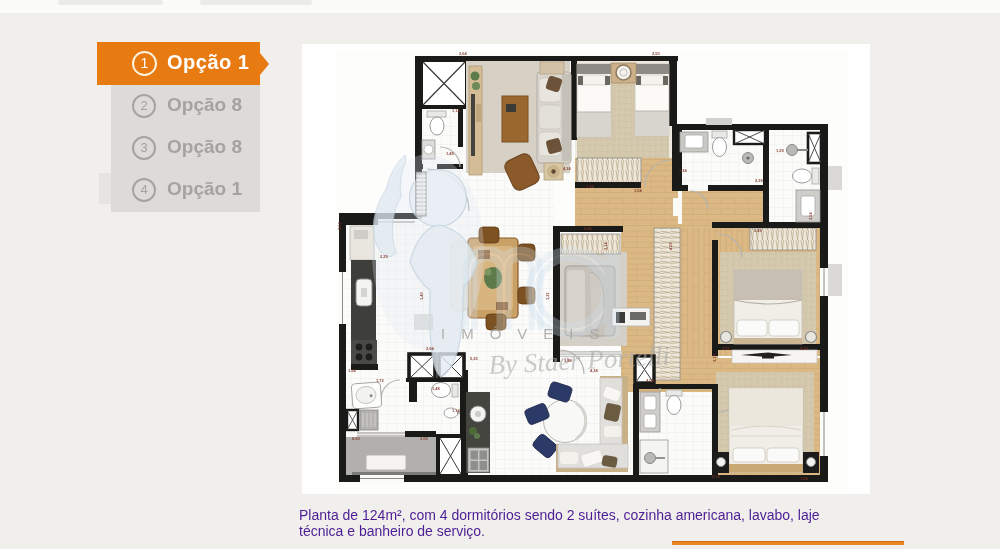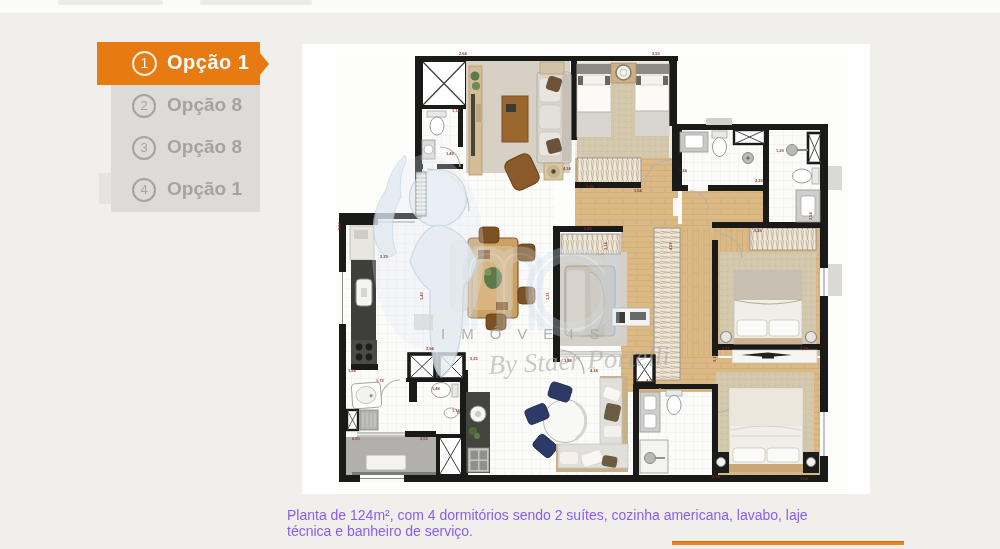--- a/index.html
+++ b/index.html
@@ -14,21 +14,21 @@
   .tab-active .num{position:absolute;left:35px;top:9px;width:21px;height:21px;border-radius:50%;
        border:2px solid #fdf2dd;color:#fff;font-size:14px;line-height:21px;text-align:center;}
   .tab-active .lbl{position:absolute;left:70px;top:9px;color:#fff;font-size:20px;font-weight:bold;letter-spacing:0.5px;}
   .tab4-bg{position:absolute;left:99px;top:173px;width:30px;height:31px;background:#e6e4e1;}
   .tab-panel{position:absolute;left:111px;top:85px;width:149px;height:127px;background:#dddbd8;}
   .tab-row{position:absolute;left:0;width:149px;height:42px;color:#a5a3a1;}
   .tab-row .num{position:absolute;left:21px;top:9px;width:20px;height:20px;border-radius:50%;
        border:2px solid #a5a3a1;font-size:13px;line-height:20px;text-align:center;}
   .tab-row .lbl{position:absolute;left:56px;top:9px;font-size:19px;font-weight:bold;color:#a5a3a1;}
   .panel{position:absolute;left:302px;top:44px;width:568px;height:450px;background:#ffffff;}
-  .caption{position:absolute;left:287px;top:507px;width:562px;font-size:14px;line-height:16px;color:#8b5cf6;}
+  .caption{position:absolute;left:299px;top:507px;width:562px;font-size:14px;line-height:16px;color:#4c1d95;}
   .obar{position:absolute;left:672px;top:541px;width:232px;height:4px;background:#e8861f;border-top:1px solid #cf6d12;box-sizing:border-box;}
 </style>
 </head>
 <body>
 
 <div class="topstrip"></div>
 
 <div style="position:absolute;left:58px;top:0;width:105px;height:5px;background:#ebebe8;border-radius:2px;"></div>
 
 <div style="position:absolute;left:200px;top:0;width:112px;height:5px;background:#ebebe8;border-radius:2px;"></div>

